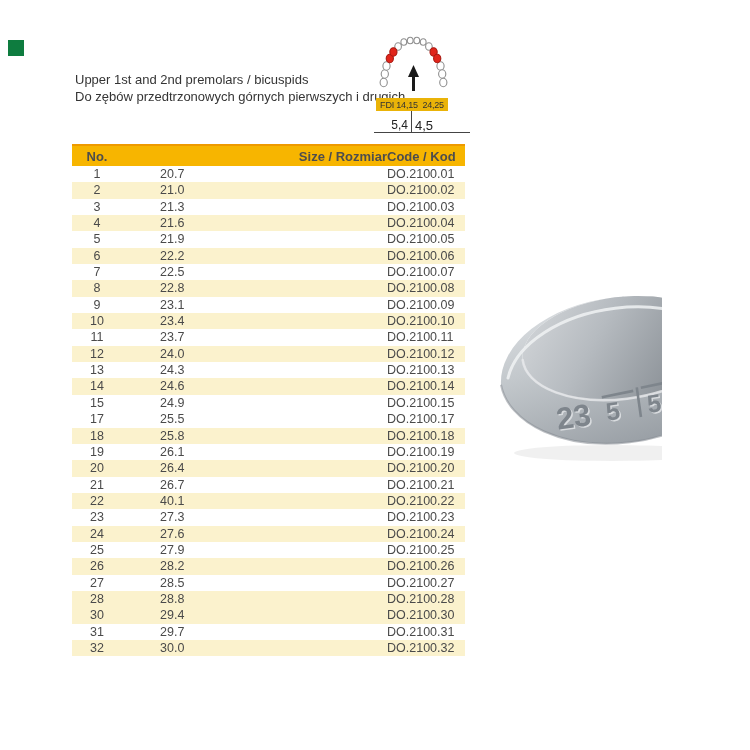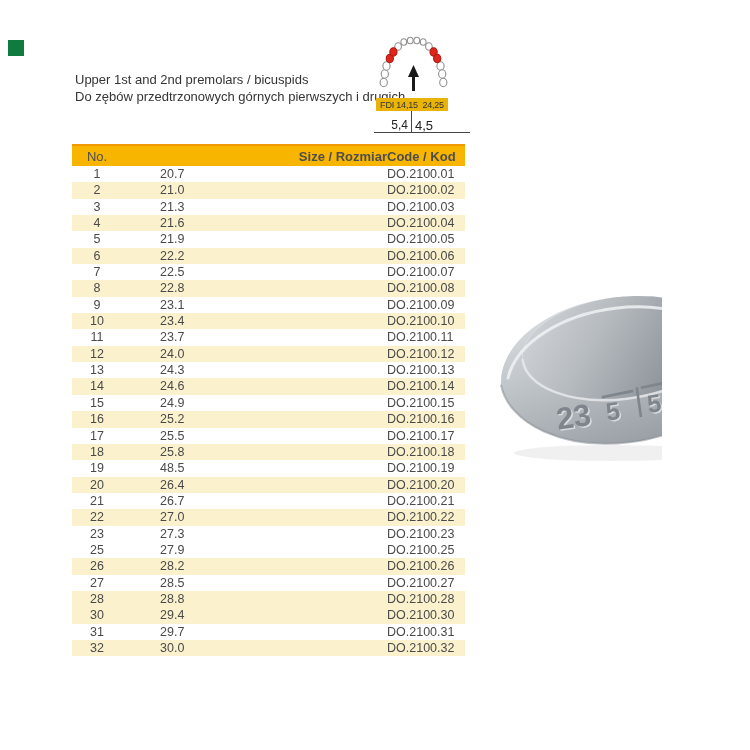--- a/index.html
+++ b/index.html
@@ -30,21 +30,21 @@
   
   .size-table {
     position:absolute; left:72px; top:144px; width:393px;
     border-collapse:collapse; table-layout:fixed;
   }
   .size-table col.c-no   { width:50px; }
   .size-table col.c-size { width:265px; }
   .size-table col.c-code { width:78px; }
   .size-table thead th {
     background:var(--accent,#F7B500); border-top:2px solid #EE9A00;
-    height:20px; font-size:13px; font-weight:400; color:#4d4d4d; padding:0;
+    height:20px; font-size:13px; font-weight:700; color:#4d4d4d; padding:0;
   }
   .size-table th.h-no { text-align:center; }
   .size-table th.h-size { text-align:right; padding-left:16px; font-weight:700; }
   .size-table th.h-code { text-align:left; font-weight:700;margin-left:32px; }
   .size-table tbody td {
     height:16.35px; line-height:16.35px; padding:0;
     font-size:12.5px; color:#4a4a4a;
   }
   .size-table tbody td.no { text-align:center; }
   .size-table tbody td.size { padding-left:38px; }
@@ -184,59 +184,59 @@
         <tr class="alt">
       <td class="no">14</td>
       <td class="size">24.6</td>
       <td class="code">DO.2100.14</td>
     </tr>
         <tr>
       <td class="no">15</td>
       <td class="size">24.9</td>
       <td class="code">DO.2100.15</td>
     </tr>
-        <tr class="alt">
-      <td class="no">16</td>
-      <td class="size">25.2</td>
-      <td class="code">DO.2100.16</td>
-    </tr>
         <tr>
       <td class="no">17</td>
       <td class="size">25.5</td>
       <td class="code">DO.2100.17</td>
     </tr>
         <tr class="alt">
       <td class="no">18</td>
       <td class="size">25.8</td>
       <td class="code">DO.2100.18</td>
     </tr>
         <tr>
       <td class="no">19</td>
-      <td class="size">48.5</td>
+      <td class="size">26.1</td>
       <td class="code">DO.2100.19</td>
     </tr>
         <tr class="alt">
       <td class="no">20</td>
       <td class="size">26.4</td>
       <td class="code">DO.2100.20</td>
     </tr>
         <tr>
       <td class="no">21</td>
       <td class="size">26.7</td>
       <td class="code">DO.2100.21</td>
     </tr>
         <tr class="alt">
       <td class="no">22</td>
-      <td class="size">27.0</td>
+      <td class="size">40.1</td>
       <td class="code">DO.2100.22</td>
     </tr>
         <tr>
       <td class="no">23</td>
       <td class="size">27.3</td>
       <td class="code">DO.2100.23</td>
+    </tr>
+        <tr class="alt">
+      <td class="no">24</td>
+      <td class="size">27.6</td>
+      <td class="code">DO.2100.24</td>
     </tr>
         <tr>
       <td class="no">25</td>
       <td class="size">27.9</td>
       <td class="code">DO.2100.25</td>
     </tr>
         <tr class="alt">
       <td class="no">26</td>
       <td class="size">28.2</td>
       <td class="code">DO.2100.26</td>

